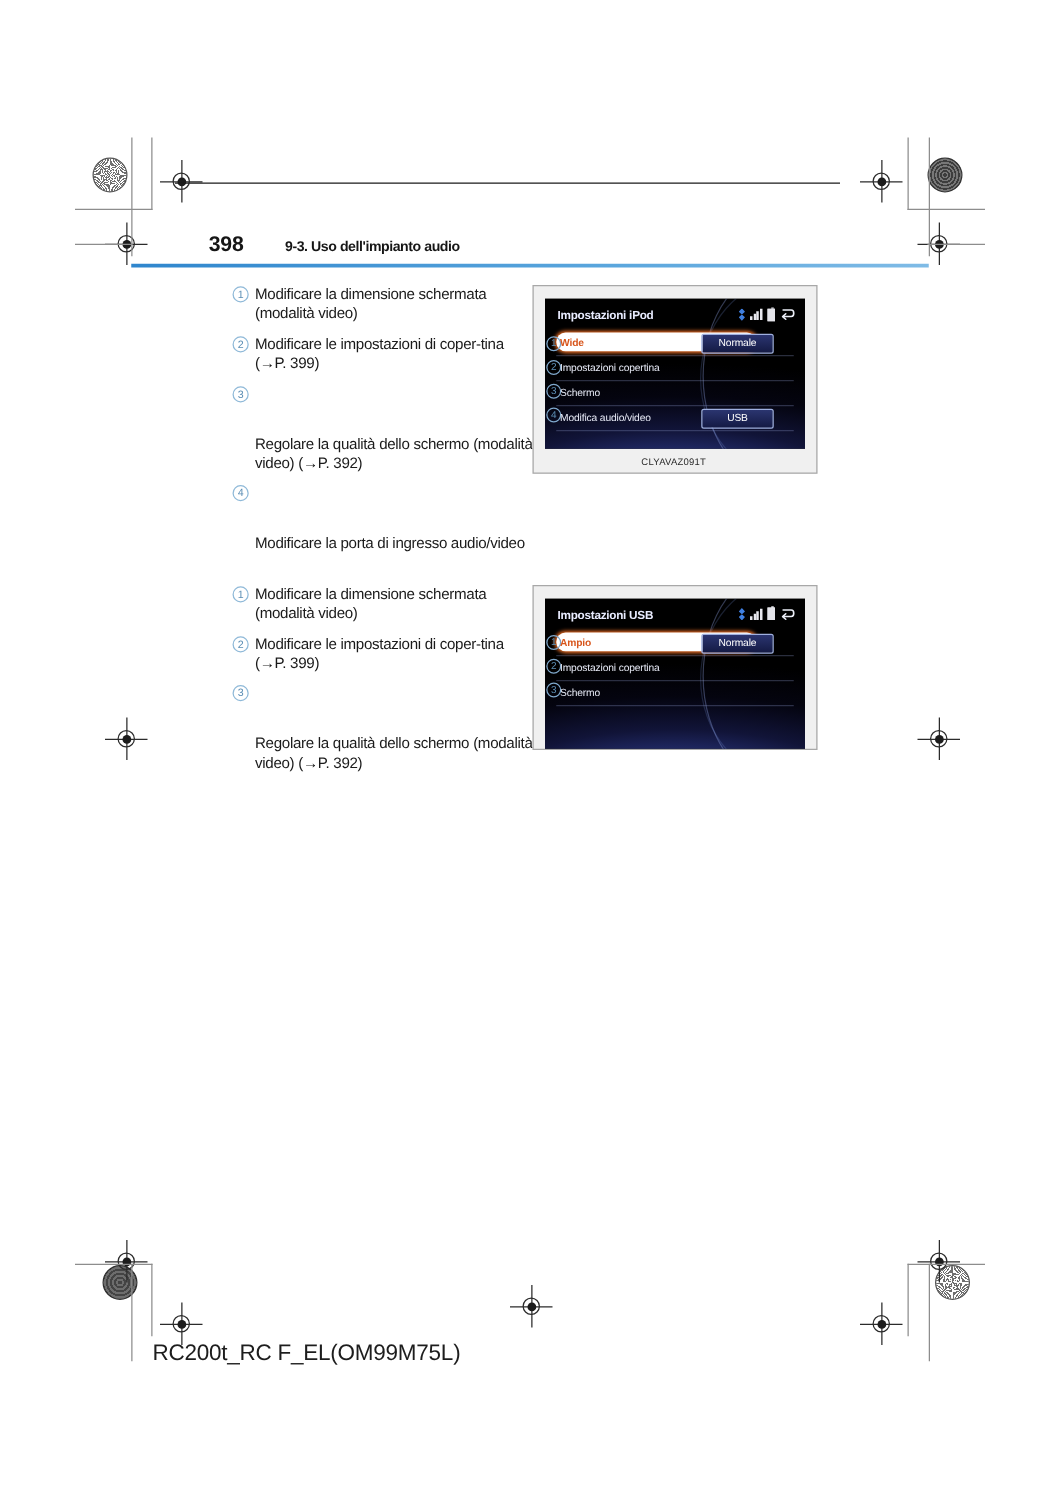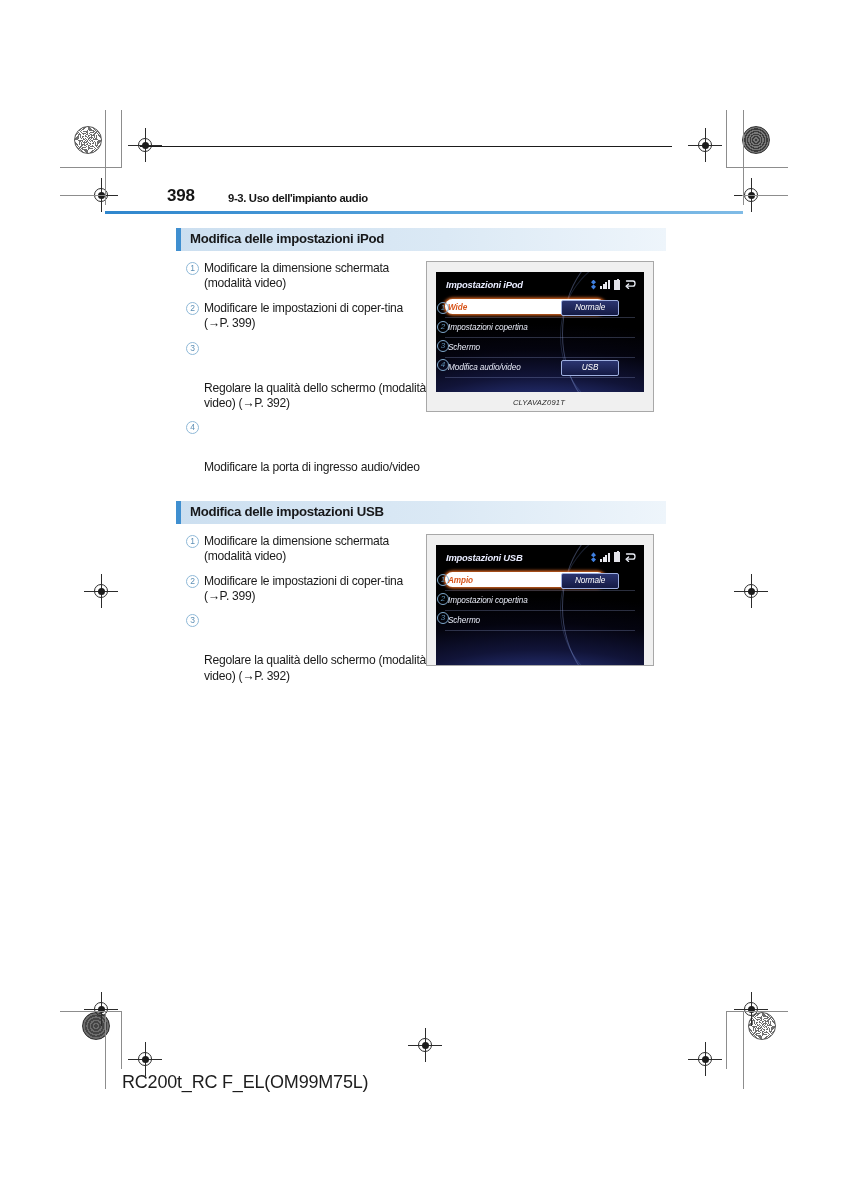--- a/index.html
+++ b/index.html
@@ -176,21 +176,20 @@
     align-items: flex-start;
     gap: 0;
   }
   .list-col {
     width: 250px;
     padding-left: 10px;
     box-sizing: border-box;
   }
   .fig-col {
     width: 230px;
-    font-style: italic;
   }
 
   .item {
     display: flex;
     align-items: flex-start;
     margin-bottom: 9px;
   }
   .item .num {
     flex: 0 0 18px;
     width: 18px;
@@ -509,24 +508,20 @@
 
   <div class="bookline"></div>
 
   <div class="pagenum">398</div>
   <div class="chapterline">9-3. Uso dell'impianto audio</div>
   <div class="headrule blue2"></div>
 
   <div class="content">
 
     <div class="section">
-      <div class="section-title">
-        <div class="bar"></div>
-        <div class="txt">Modifica delle impostazioni iPod</div>
-      </div>
 
       <div class="section-body">
         <div class="list-col">
 
           <div class="item">
             <div class="num">
                 <span>1</span>
               </div>
             <div class="txt">Modificare la dimensione schermata (modalità video)</div>
           </div>
@@ -615,24 +610,20 @@
 
             <div class="fig-caption">CLYAVAZ091T</div>
           </div>
         </div>
       </div>
     </div>
 
     <div style="height:16px"></div>
 
     <div class="section">
-      <div class="section-title">
-        <div class="bar"></div>
-        <div class="txt">Modifica delle impostazioni USB</div>
-      </div>
 
       <div class="section-body">
         <div class="list-col">
 
           <div class="item">
             <div class="num">
                 <span>1</span>
               </div>
             <div class="txt">Modificare la dimensione schermata (modalità video)</div>
           </div>

